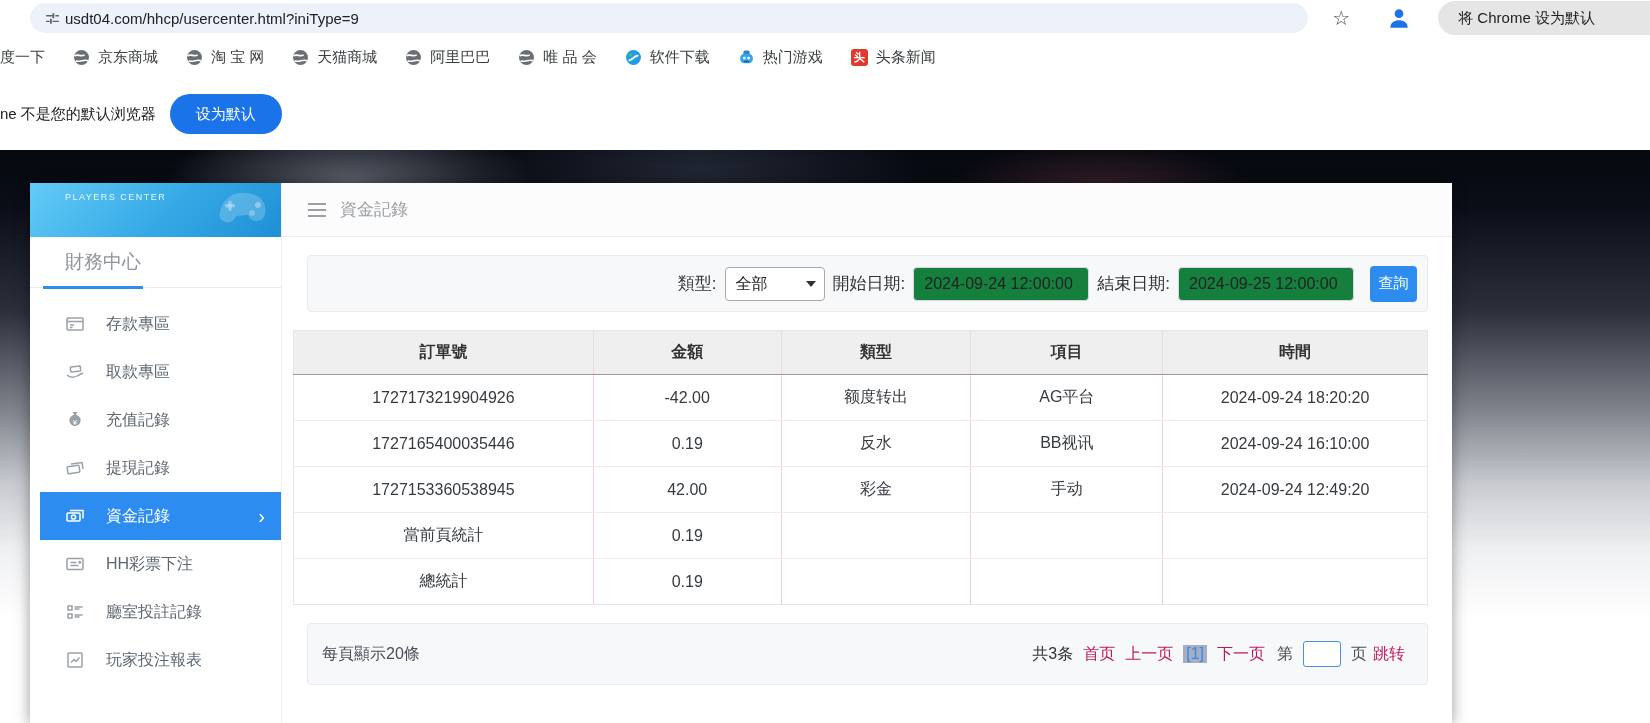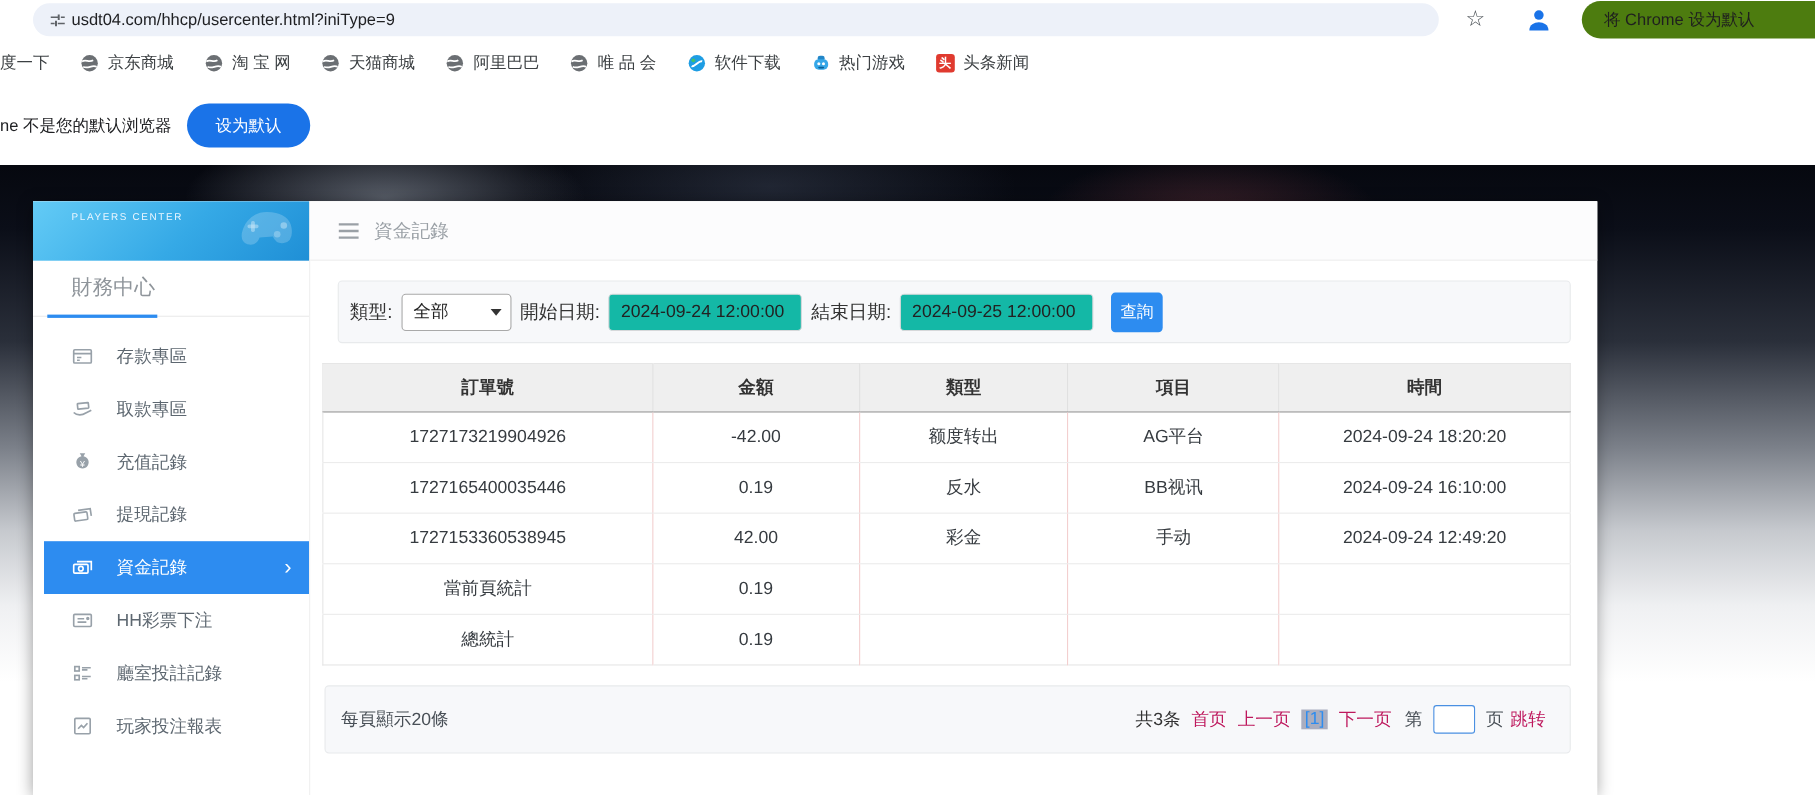--- a/index.html
+++ b/index.html
@@ -6,21 +6,21 @@
   html,body { background:#fff; }
   body { font-family:"Liberation Sans", sans-serif; }
   .screen { position:relative; width:1650px; height:723px; overflow:hidden; background:#fff; }
 
   
   .browser-top { height:36px; display:flex; align-items:center; padding-left:30px; background:#fff; }
   .addr-pill { width:1338px; height:30px; background:#edf1f9; border-radius:15px; display:flex; align-items:center; padding:0 14px; gap:4px; }
   .url-text { font-size:15px; color:#202124; white-space:nowrap; }
   .star { margin-left:24px; font-size:20px; color:#474d52; line-height:1; }
   .profile { margin-left:36px; display:flex; }
-  .set-default-pill { margin-left:26px; height:34px; background:#4d7c0f; border-radius:18px 0 0 18px; display:flex; align-items:center; padding:0 20px; font-size:15px; color:#1f1f1f; white-space:nowrap; width:220px; }
+  .set-default-pill { margin-left:26px; height:34px; background:#e5e5e5; border-radius:18px 0 0 18px; display:flex; align-items:center; padding:0 20px; font-size:15px; color:#1f1f1f; white-space:nowrap; width:220px; }
 
   .bookmarks-bar { height:42px; display:flex; align-items:center; gap:28px; font-size:15px; color:#3c4043; background:#fff; white-space:nowrap; }
   .bm { display:flex; align-items:center; gap:8px; }
   .bm-ic { width:17px; height:17px; display:flex; }
   .bm-red { width:17px; height:17px; background:#e03a2f; border-radius:3px; color:#fff; font-size:11px; font-weight:bold; display:flex; align-items:center; justify-content:center; }
 
   .notif-bar { height:72px; display:flex; align-items:center; background:#fff; }
   .notif-text { font-size:15px; color:#202124; white-space:nowrap; }
   .notif-btn { margin-left:14px; height:40px; padding:0 26px; background:#1a73e8; color:#fff; border:none; border-radius:20px; font-size:15px; font-family:inherit; }
 
@@ -48,35 +48,35 @@
   .sb-item .ic { width:20px; height:20px; margin-left:25px; margin-right:21px; color:#98a1a9; display:flex; align-items:center; }
   .sb-item.active { background:#2d8cf0; color:#fff; }
   .sb-item.active .ic { color:#fff; }
   .chev { margin-left:auto; margin-right:16px; font-size:20px; color:#fff; line-height:1; }
 
   
   .main { flex:1; border-left:1px solid #f0f0f0; background:#fff; display:flex; flex-direction:column; }
   .main-head { height:54px; background:#fcfcfd; border-bottom:1px solid #ededed; display:flex; align-items:center; padding-left:25px; gap:13px; color:#9aa0a6; font-size:17px; }
   .main-body { padding:18px 24px 0 11px; }
 
-  .filter-box { margin-left:14px; height:57px; background:#f7f8fa; border:1px solid #e8eaec; border-radius:4px; display:flex; align-items:center; padding:0 10px; gap:8px; font-size:17px; color:#333; }
+  .filter-box { margin-left:14px; height:57px; background:#f7f8fa; border:1px solid #e8eaec; border-radius:4px; display:flex; align-items:center; padding:0 10px; gap:8px; font-size:17px; color:#333;justify-content:flex-end; }
   .sel-wrap { position:relative; }
   .sel-wrap select { appearance:none; -webkit-appearance:none; width:100px; height:34px; background:#fff; border:1px solid #a9a9a9; border-radius:4px; font-size:16px; font-family:inherit; color:#222; padding:0 24px 0 10px; }
   .sel-wrap::after { content:""; position:absolute; right:9px; top:14px; border-left:5px solid transparent; border-right:5px solid transparent; border-top:6px solid #333; pointer-events:none; }
-  .date-input { width:176px; height:34px; border:1px solid #d6d8da; border-radius:4px; font-size:16px; font-family:inherit; color:#222; padding:0 10px; background:#14b8a6; }
+  .date-input { width:176px; height:34px; border:1px solid #d6d8da; border-radius:4px; font-size:16px; font-family:inherit; color:#222; padding:0 10px; background:#15803d; }
   .search-btn { width:47px; height:36px; background:#2d8cf0; color:#fff; border:none; border-radius:4px; font-size:15px; font-family:inherit; margin-left:8px; }
 
   .tbl { width:100%; margin-top:18px; border-collapse:collapse; font-size:16px; color:#363b40; border:1px solid #e6e6e6; }
   .tbl th { height:44px; background:#efefef; font-weight:bold; color:#333; border-right:1px solid #e0e0e0; border-bottom:1px solid #9b9b9b; }
   .tbl th:last-child { border-right:none; }
   .tbl td { height:46px; text-align:center; border-right:1px solid #f3cfcf; border-bottom:1px solid #ececec; }
   .tbl td:last-child { border-right:none; }
   .tbl tr:last-child td { border-bottom:none; }
 
-  .footer-bar { margin:18px 0 0 2px; height:62px; background:#f7f8fa; border:1px solid #e8eaec; border-radius:4px; display:flex; align-items:center; padding:0 22px 0 14px; font-size:16px; color:#495057; }
+  .footer-bar { margin:18px 0 0 14px; height:62px; background:#f7f8fa; border:1px solid #e8eaec; border-radius:4px; display:flex; align-items:center; padding:0 22px 0 14px; font-size:16px; color:#495057; }
   .pager { margin-left:auto; display:flex; align-items:center; gap:10px; }
   .pager a { color:#be185d; text-decoration:none; }
   .pg-total { color:#333; }
   .pg-current { color:#2d8cf0; background:#a9adbf; padding:0 3px; }
   .jump-input { width:38px; height:26px; border:1px solid #4a90e2; border-radius:3px; background:#fff; font-size:15px; text-align:center; font-family:inherit; }
 </style>
 </head>
 <body>
 
 <div class="screen">

